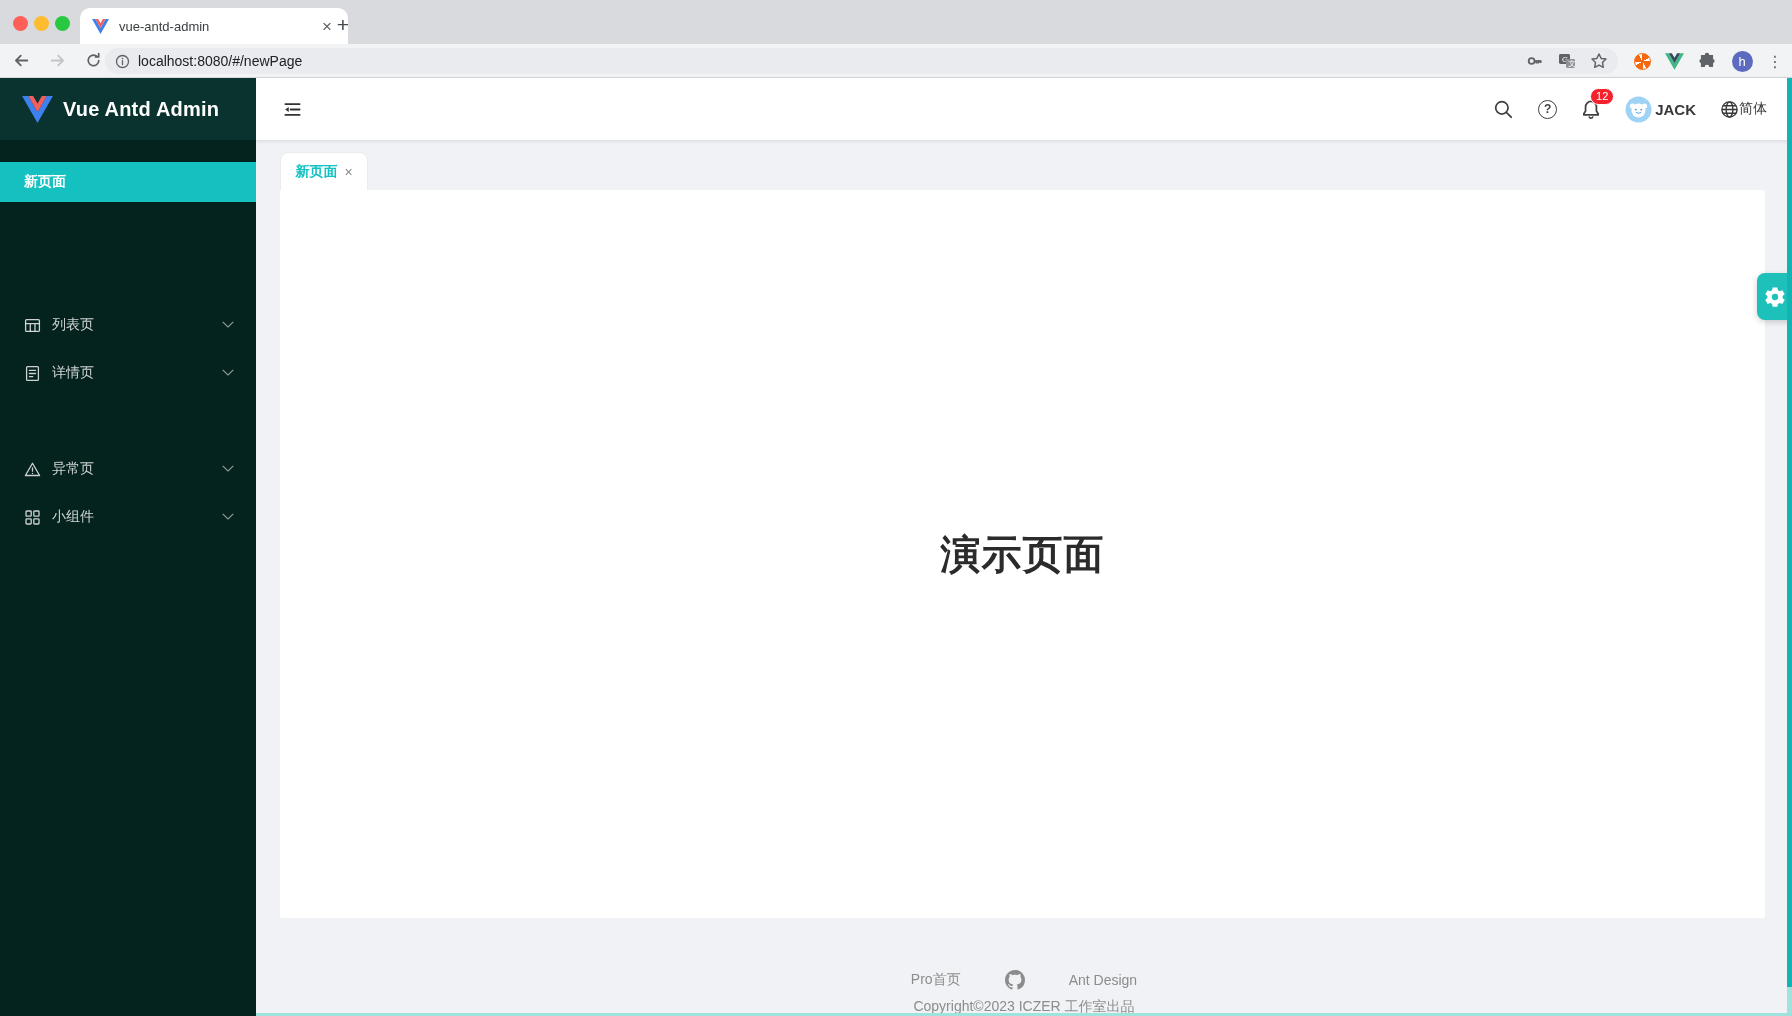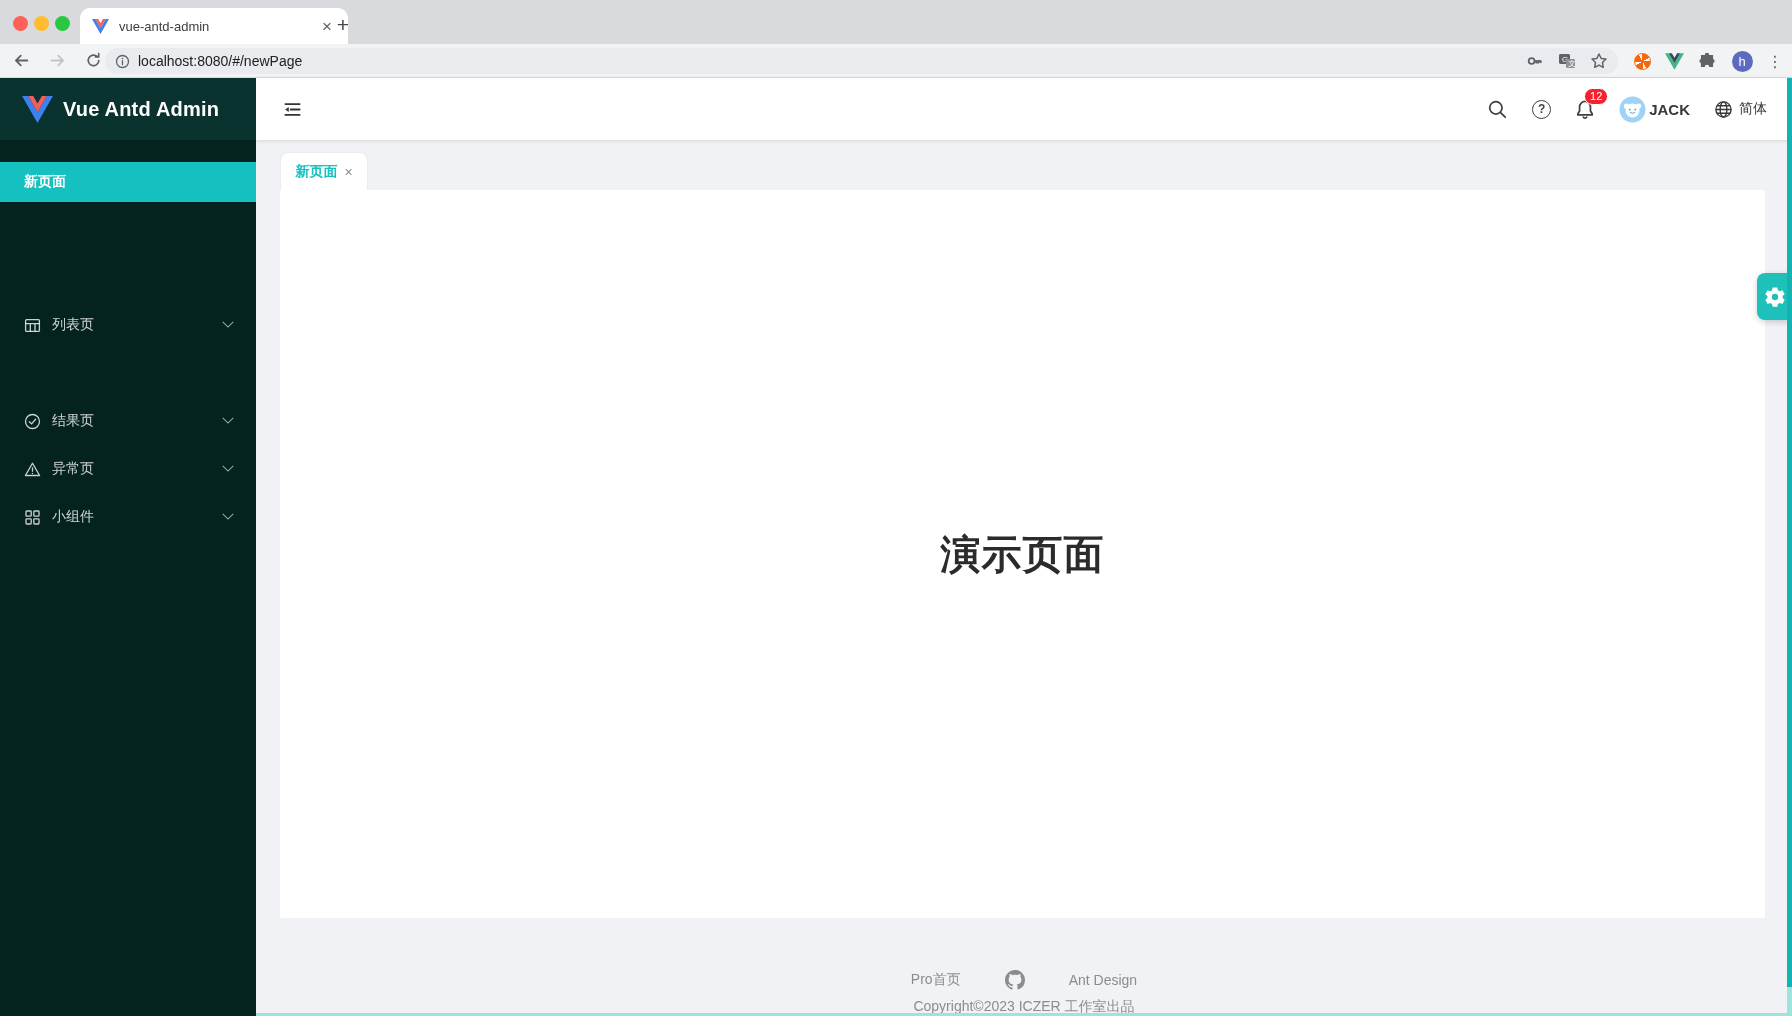--- a/index.html
+++ b/index.html
@@ -49,21 +49,21 @@
   .fold { display:flex; cursor:pointer; color:#333; }
   .hdr-right { margin-left:auto; display:flex; align-items:center; gap:24px; color:#404040; }
   .hicon { display:flex; cursor:pointer; color:#404040; }
   .qcircle { width:19px; height:19px; border:1.5px solid #404040; border-radius:50%; font-size:12px; font-weight:700;
              display:flex; align-items:center; justify-content:center; }
   .bellwrap { position:relative; display:flex; }
   .badge { position:absolute; top:-11px; left:9px; min-width:24px; height:17px; background:#f5222d; color:#fff;
            font-size:11px; border-radius:9px; border:1px solid #fff; display:flex; align-items:center; justify-content:center; padding:0 4px; }
   .user { display:flex; align-items:center; gap:3px; cursor:pointer; }
   .username { font-size:15px; font-weight:700; color:#383838; }
-  .lang { display:flex; align-items:center; gap:6px; cursor:pointer; font-size:14px; color:#383838; }
+  .lang { display:flex; align-items:center; gap:0; cursor:pointer; font-size:14px; color:#383838; }
 
   
   .content { position:absolute; left:256px; top:62px; right:0; bottom:0; background:#f0f2f5; }
   .page-tab { position:absolute; left:24px; top:12px; width:88px; height:38px; background:#fff;
               border:1px solid #ebebeb; border-bottom:none; border-radius:8px 8px 0 0;
               display:flex; align-items:center; justify-content:center; gap:7px; cursor:pointer; }
   .page-tab .pt-label { color:#13c2c2; font-size:14px; font-weight:600; }
   .pt-close { color:#8c8c8c; font-size:14px; line-height:1; cursor:pointer; }
   .card { position:absolute; left:24px; top:50px; width:1485px; height:728px; background:#fff; border-radius:2px;
           display:flex; align-items:center; justify-content:center; }
@@ -198,31 +198,31 @@
         <span class="mi-icon">
           <svg width="17" height="17" viewBox="0 0 17 17" fill="none" stroke="currentColor" stroke-width="1.3">
               <rect x="1.6" y="2.6" width="13.8" height="11.8" rx="1"></rect>
               <path d="M1.6 6.6h13.8M6.3 6.6v7.8M11 6.6v7.8"></path>
             </svg>
         </span>
         <span class="mi-label">列表页</span>
         <span class="chev"></span>
       </div>
 
-
-      <div class="menu-item" style="top:323px">
+      <div class="menu-item" style="top:275px">
         <span class="mi-icon">
-          <svg width="17" height="17" viewBox="0 0 17 17" fill="none" stroke="currentColor" stroke-width="1.3" stroke-linecap="round" stroke-linejoin="round">
-              <circle cx="8.5" cy="8.5" r="7"></circle>
-              <path d="M5.4 8.7l2.2 2.2 4-4.6"></path>
-            </svg>
-        </span>
-        <span class="mi-label">结果页</span>
+          <svg width="17" height="17" viewBox="0 0 17 17" fill="none" stroke="currentColor" stroke-width="1.3" stroke-linecap="round">
+              <rect x="2.6" y="1.6" width="11.8" height="13.8" rx="1"></rect>
+              <path d="M5.4 5.4h6.2M5.4 8.5h6.2M5.4 11.6h3.4"></path>
+            </svg>
+        </span>
+        <span class="mi-label">详情页</span>
         <span class="chev"></span>
       </div>
+
 
       <div class="menu-item" style="top:371px">
         <span class="mi-icon">
           <svg width="17" height="17" viewBox="0 0 17 17" fill="none" stroke="currentColor" stroke-width="1.3" stroke-linecap="round" stroke-linejoin="round">
               <path d="M8.5 2.2 15.6 14.5H1.4z"></path>
               <path d="M8.5 7v3.2"></path>
               <circle cx="8.5" cy="12.4" r="0.7" fill="currentColor" stroke="none"></circle>
             </svg>
         </span>
         <span class="mi-label">异常页</span>

